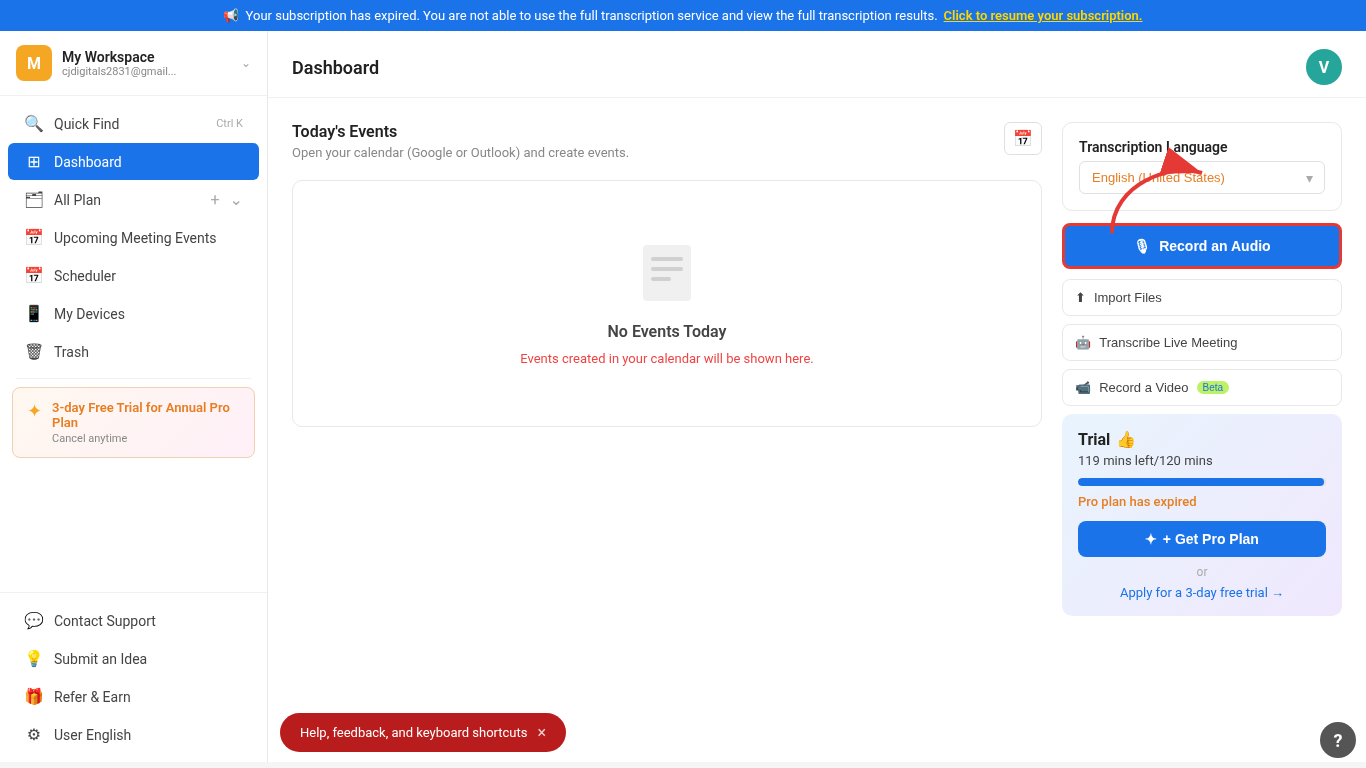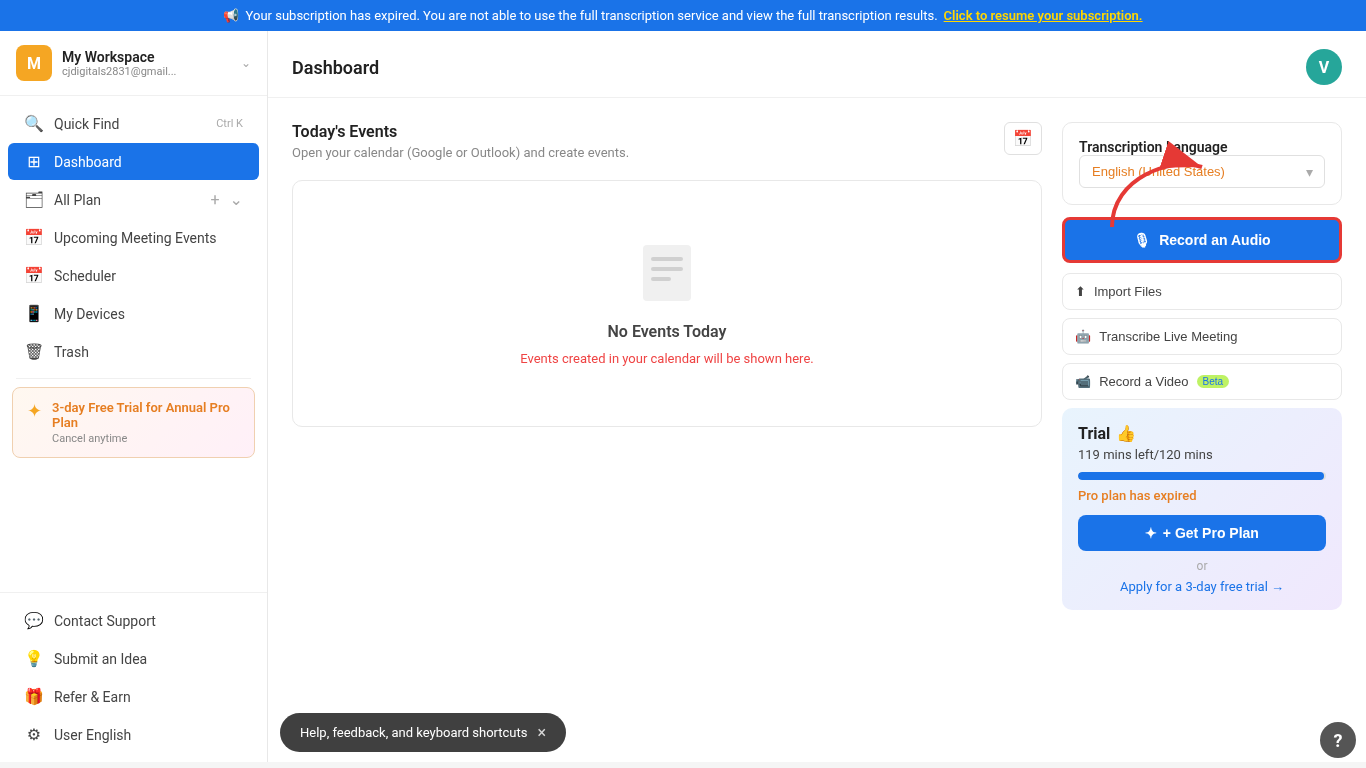--- a/index.html
+++ b/index.html
@@ -139,21 +139,21 @@
     .right-panel {
       width: 280px;
       flex-shrink: 0;
     }
     .transcription-lang-card {
       border: 1px solid #e8e8e8;
       border-radius: 10px;
       padding: 16px;
       margin-bottom: 12px;
     }
-    .transcription-lang-title { font-size: 14px; font-weight: 600; color: #222; margin-bottom: 0; }
+    .transcription-lang-title { font-size: 14px; font-weight: 600; color: #222; margin-bottom: 6px; }
     .lang-select-wrapper {
       position: relative;
     }
     .lang-select-wrapper select {
       width: 100%;
       padding: 8px 12px;
       border: 1px solid #e0e0e0;
       border-radius: 6px;
       font-size: 13px;
       color: #e67e22;
@@ -243,21 +243,21 @@
       margin-bottom: 8px;
     }
     .plan-or { text-align: center; color: #aaa; font-size: 12px; margin-bottom: 6px; }
     .free-trial-link { text-align: center; color: #1a73e8; font-size: 13px; cursor: pointer; }
 
     
     .help-bar {
       position: fixed;
       bottom: 16px;
       left: 280px;
-      background: #404040;
+      background: #b91c1c;
       color: white;
       border-radius: 24px;
       padding: 10px 20px;
       font-size: 13px;
       display: flex;
       align-items: center;
       gap: 10px;
     }
     .help-close { cursor: pointer; font-size: 16px; color: rgba(255,255,255,0.8); }
     .help-circle {

